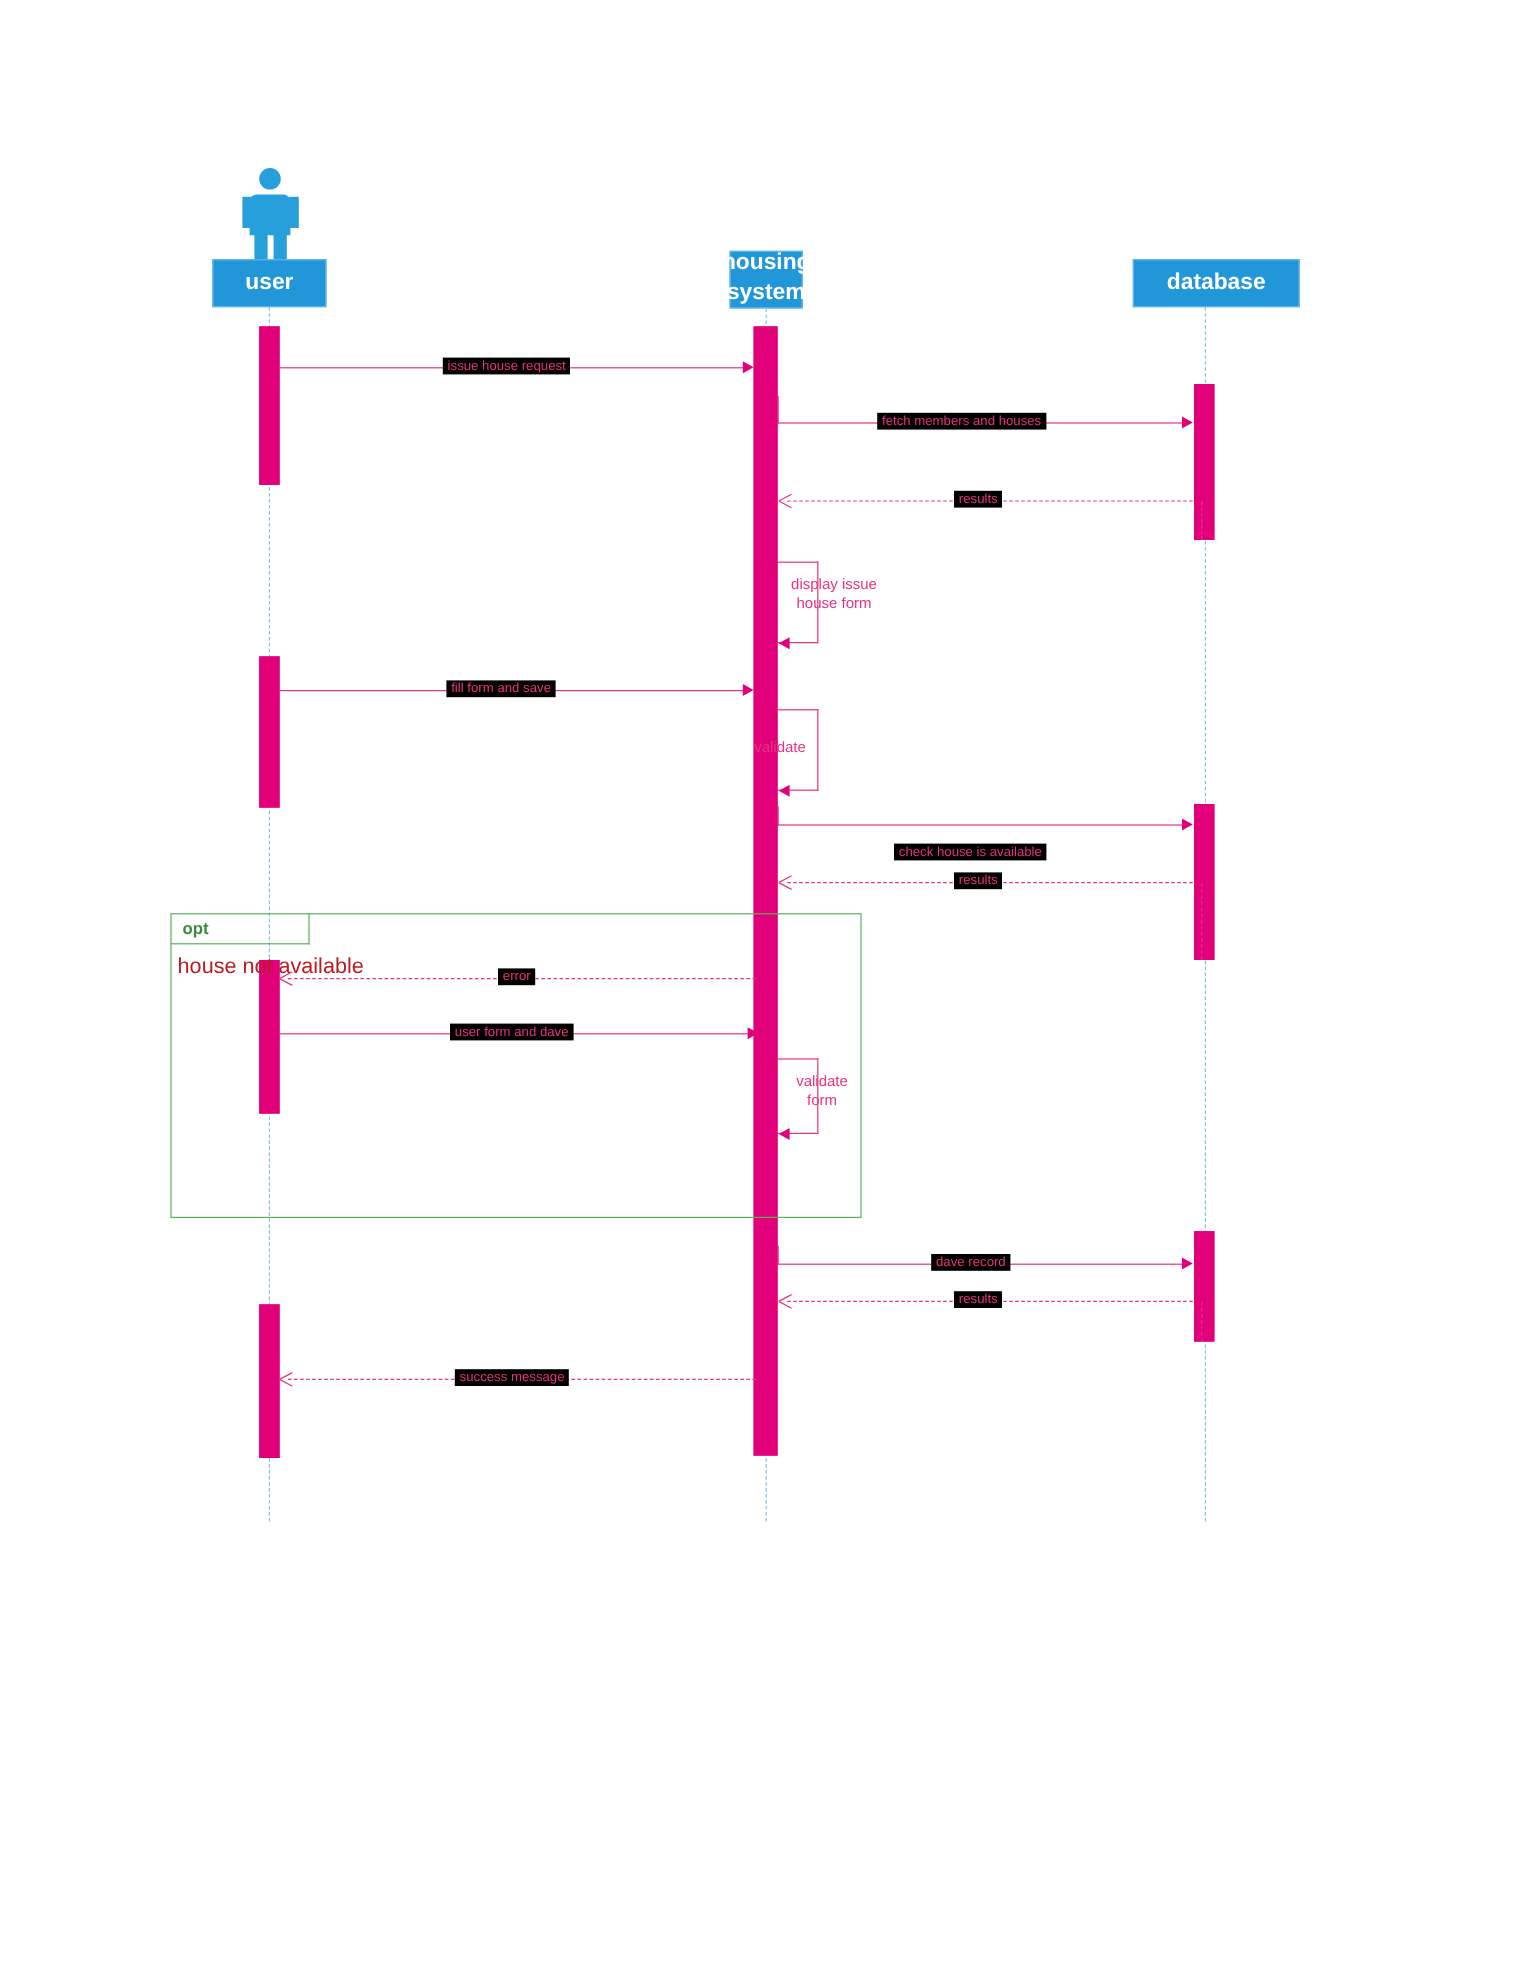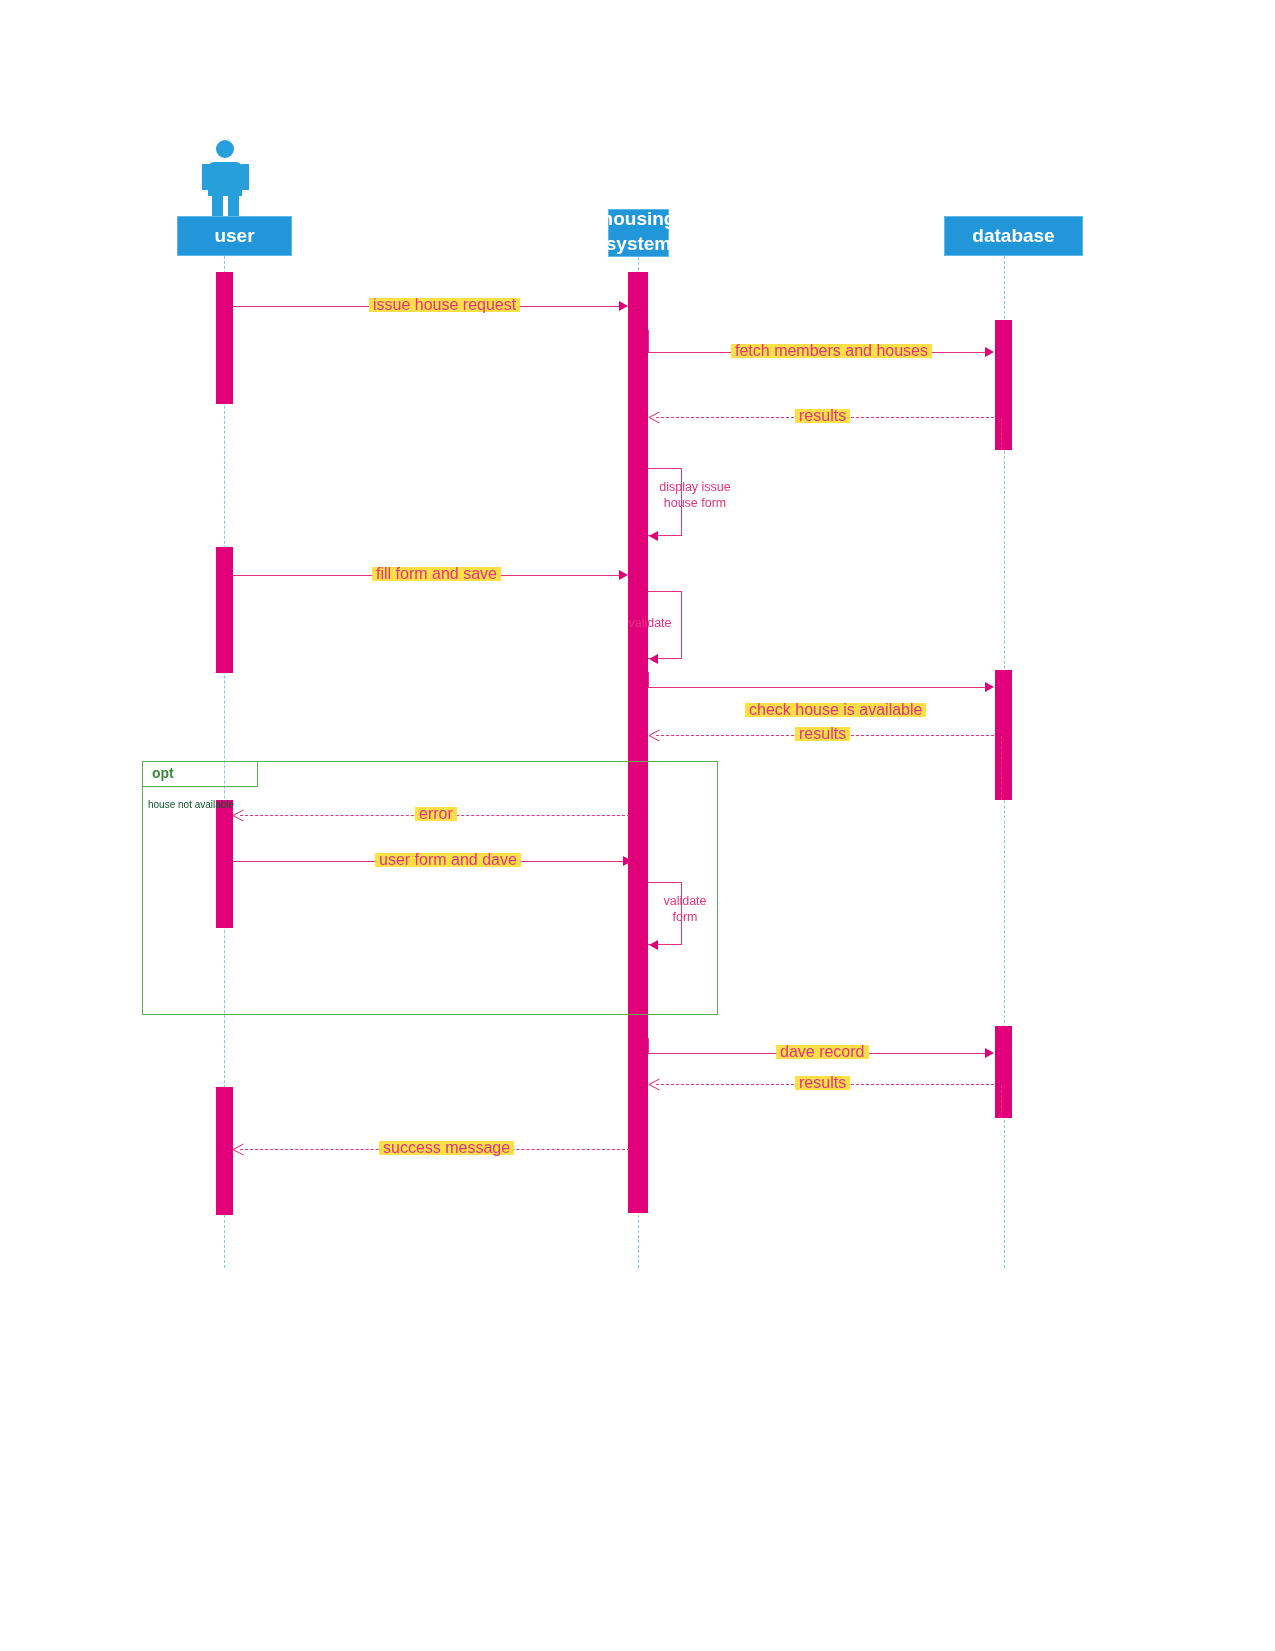--- a/index.html
+++ b/index.html
@@ -88,23 +88,23 @@
   .arrow-open-left:after{
     content:"";position:absolute;left:0;top:5px;
     width:12px;height:0;border-top:1px solid #e6337f;
     transform-origin:left center;
   }
   .arrow-open-left:before{transform:rotate(-28deg);}
   .arrow-open-left:after{transform:rotate(28deg);}
 
   .msg-label{
     position:absolute;
-    font-size:16px;
+    font-size:11px;
     color:#e6337f;
-    background:#fde047;
+    background:#000000;
     padding:0 4px;
     white-space:nowrap;
     text-align:right;
     line-height:14px;
   }
 
   
   .self-msg{
     position:absolute;
     border:1px solid #e6337f;
@@ -135,42 +135,42 @@
   }
   .frag-label{
     position:absolute;
     font-size:14px;
     font-weight:bold;
     color:#3d8b3d;
     line-height:16px;
   }
   .frag-guard{
     position:absolute;
-    font-size:10px;
-    color:#14532d;
+    font-size:18px;
+    color:#b91c1c;
     line-height:16px;
     white-space:nowrap;
     text-align:right;
   }
 </style>
 </head>
 <body>
 
 <div id="canvas">
 
   <div class="actor-stick" style="left:200px;top:140px;width:50px;height:72px;">
     <div class="actor-head" style="left:16px;top:0px;"></div>
     <div class="actor-body" style="left:8px;top:22px;"></div>
     <div class="actor-armL" style="left:2px;top:24px;"></div>
     <div class="actor-armR" style="left:41px;top:24px;"></div>
     <div class="actor-legL" style="left:12px;top:54px;"></div>
     <div class="actor-legR" style="left:28px;top:54px;"></div>
   </div>
 
-  <div class="participant-box" style="left:177px;top:216px;width:115px;height:40px;">
+  <div class="participant-box" style="left:177px;top:216px;width:95px;height:40px;">
     <span>user</span>
   </div>
 
   <div class="participant-box" style="left:608px;top:209px;width:61px;height:48px;flex-direction:column;line-height:25px;overflow:visible;justify-content:flex-end;">
     <span>housing</span>
     <span>system</span>
   </div>
 
   <div class="participant-box" style="left:944px;top:216px;width:139px;height:40px;">
     <span>database</span>

